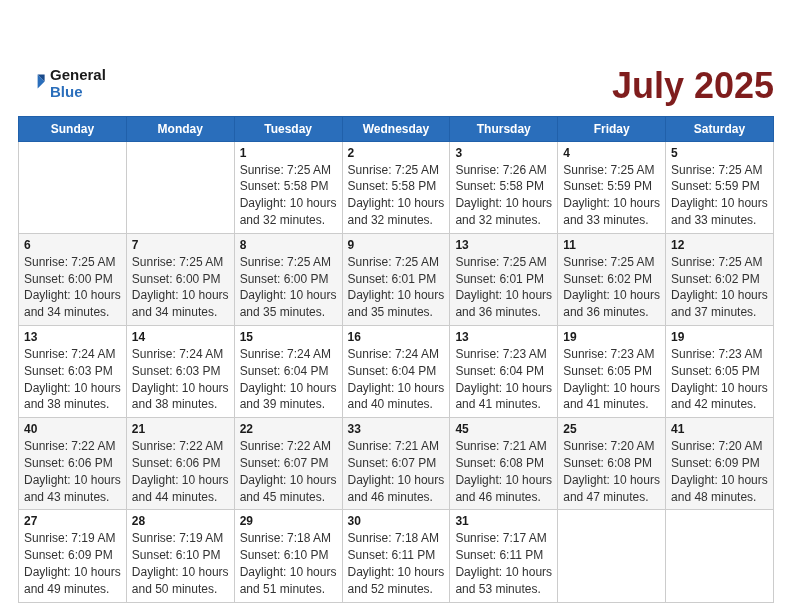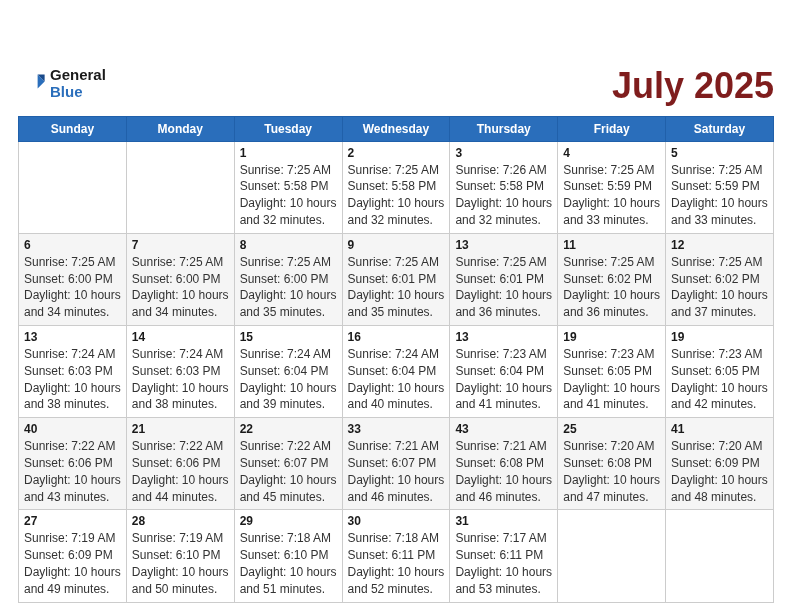--- a/index.html
+++ b/index.html
@@ -288,21 +288,21 @@
 and 45 minutes.</div>
           </td>
           <td>
             <span class="day-num">33</span>
             <div class="day-info" style="white-space: pre-line;">Sunrise: 7:21 AM
 Sunset: 6:07 PM
 Daylight: 10 hours
 and 46 minutes.</div>
           </td>
           <td>
-            <span class="day-num">43</span>
+            <span class="day-num">45</span>
             <div class="day-info" style="white-space: pre-line;">Sunrise: 7:21 AM
 Sunset: 6:08 PM
 Daylight: 10 hours
 and 46 minutes.</div>
           </td>
           <td>
             <span class="day-num">25</span>
             <div class="day-info" style="white-space: pre-line;">Sunrise: 7:20 AM
 Sunset: 6:08 PM
 Daylight: 10 hours

